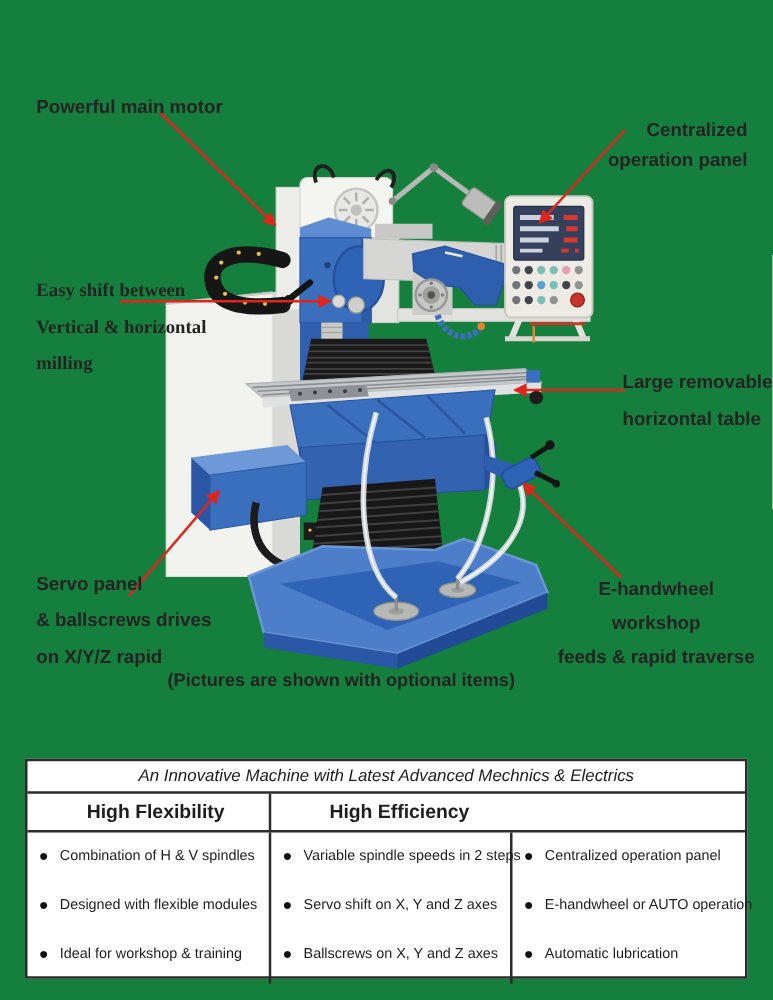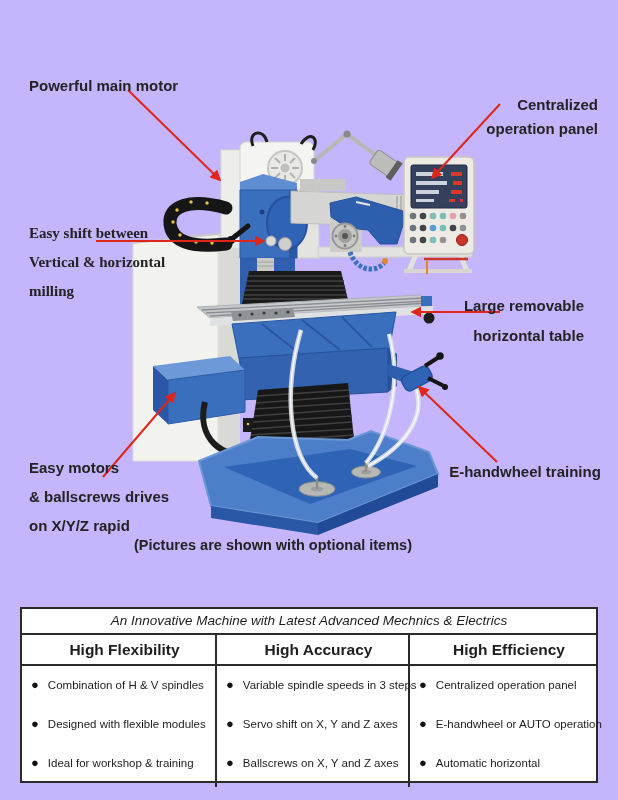--- a/index.html
+++ b/index.html
@@ -1,24 +1,24 @@
 <!DOCTYPE html>
 <html><head>
 <meta charset="utf-8">
 <style>
   html,body{margin:0;padding:0;background:#fff;}
-  .page{position:relative;width:618px;height:800px;background:#c4b5fd;overflow:hidden;
+  .page{position:relative;width:618px;height:800px;background:#15803d;overflow:hidden;
         font-family:"Liberation Sans",sans-serif;color:#222;}
   .photo{position:absolute;left:0;top:0;width:618px;height:575px;}
   .callout{position:absolute;font-size:15px;font-weight:600;line-height:29px;color:#232323;white-space:nowrap;}
   .callout span{display:block;}
   .co-motor{left:29px;top:71px;}
   .co-panel{right:20px;top:93px;text-align:right;line-height:24px;}
   .co-shift{left:29px;top:219px;font-family:Liberation Serif, serif;}
-  .co-table{right:34px;top:291px;text-align:right;line-height:30px;}
+  .co-table{right:0;top:291px;line-height:30px;}
   .co-servo{left:29px;top:453px;}
   .co-wheel{right:14px;top:458px;text-align:center;width:158px;line-height:27px;white-space:normal;}
   .caption{position:absolute;left:134px;top:537px;width:340px;
            font-size:14.5px;font-weight:600;color:#232323;}
   
   .ftable{position:absolute;left:20px;top:607px;width:578px;height:176px;box-sizing:border-box;
           border:2px solid #2b2b2b;background:#fff;}
   .ftitle{height:24px;line-height:24px;text-align:center;font-style:italic;font-size:13.5px;
           border-bottom:2px solid #2b2b2b;color:#1d1d1d;}
   .fheads,.fbody{display:grid;grid-template-columns:195px 193px auto;}
@@ -314,56 +314,56 @@
   <div class="callout co-shift">
     <span>Easy shift between</span>
     <span>Vertical &amp; horizontal</span>
     <span>milling</span>
   </div>
   <div class="callout co-table">
     <span>Large removable</span>
     <span>horizontal table</span>
   </div>
   <div class="callout co-servo">
-    <span>Easy motors</span>
+    <span>Servo panel</span>
     <span>&amp; ballscrews drives</span>
     <span>on X/Y/Z rapid</span>
   </div>
   <div class="callout co-wheel">
-    <span>E-handwheel training</span>
+    <span>E-handwheel workshop</span>
+    <span>feeds &amp; rapid traverse</span>
   </div>
 
   <div class="caption">(Pictures are shown with optional items)</div>
 
   <div class="ftable">
     <div class="ftitle">An Innovative Machine with Latest Advanced Mechnics &amp; Electrics</div>
     <div class="fheads">
       <div class="fhead vb">High Flexibility</div>
-      <div class="fhead vb">High Accuracy</div>
       <div class="fhead">High Efficiency</div>
     </div>
     <div class="fbody">
       <div class="fcell vb">
         <div class="fitem">
             <span class="blt">●</span>
             <span>Combination of H &amp; V spindles</span>
           </div>
         <div class="fitem">
             <span class="blt">●</span>
             <span>Designed with flexible modules</span>
           </div>
         <div class="fitem">
             <span class="blt">●</span>
             <span>Ideal for workshop &amp; training</span>
           </div>
       </div>
       <div class="fcell vb">
         <div class="fitem">
             <span class="blt">●</span>
-            <span>Variable spindle speeds in 3 steps</span>
+            <span>Variable spindle speeds in 2 steps</span>
           </div>
         <div class="fitem">
             <span class="blt">●</span>
             <span>Servo shift on X, Y and Z axes</span>
           </div>
         <div class="fitem">
             <span class="blt">●</span>
             <span>Ballscrews on X, Y and Z axes</span>
           </div>
       </div>
@@ -371,19 +371,19 @@
         <div class="fitem">
             <span class="blt">●</span>
             <span>Centralized operation panel</span>
           </div>
         <div class="fitem">
             <span class="blt">●</span>
             <span>E-handwheel or AUTO operation</span>
           </div>
         <div class="fitem">
             <span class="blt">●</span>
-            <span>Automatic horizontal</span>
+            <span>Automatic lubrication</span>
           </div>
       </div>
     </div>
   </div>
 
 </div>
 
 </body></html>

